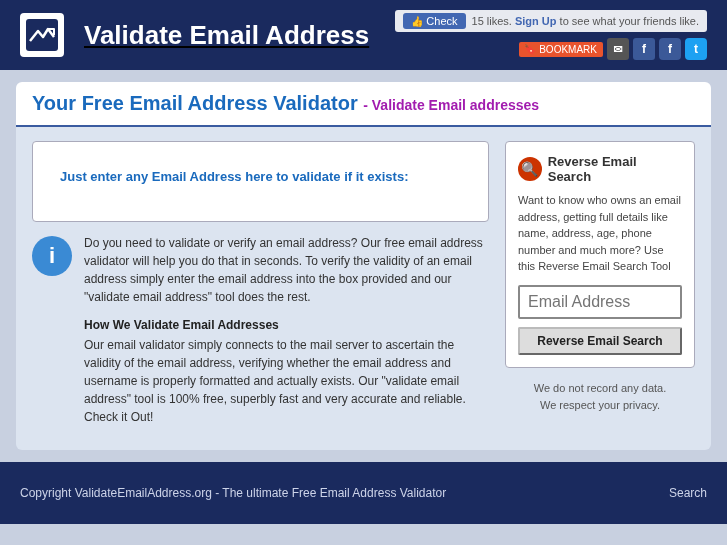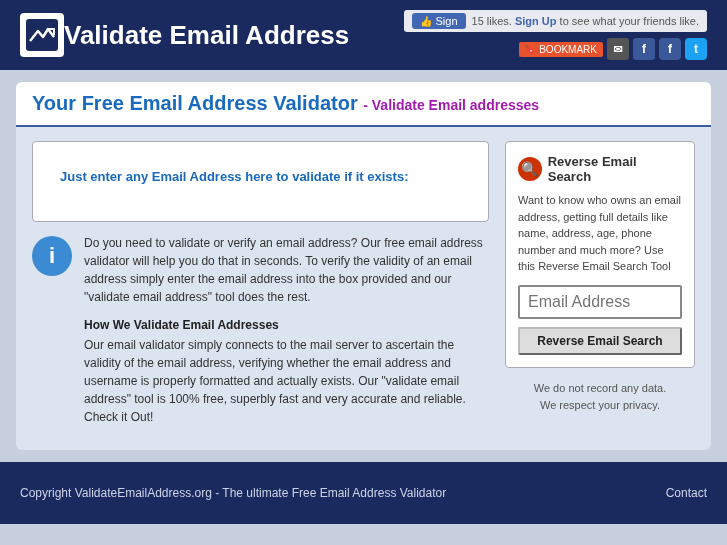--- a/index.html
+++ b/index.html
@@ -15,21 +15,22 @@
     .header {
       background: #1a2a5e;
       padding: 10px 20px;
       display: flex;
       align-items: center;
       justify-content: space-between;
     }
     .header-left {
       display: flex;
       align-items: center;
-      gap: 0;
+      gap: 20px;
+      text-decoration: underline;
     }
     .logo-icon {
       width: 44px;
       height: 44px;
       background: white;
       border-radius: 4px;
       display: flex;
       align-items: center;
       justify-content: center;
       flex-shrink: 0;
@@ -333,21 +334,21 @@
       </svg>
     </div>
     <div class="header-title-block">
       <div class="header-title">Validate Email Address</div>
     </div>
   </div>
   <div class="header-right">
     <div class="like-bar">
       <button class="like-btn">
         <span class="fb-thumb">👍</span>
-        <span>Sign</span>
+        <span>Check</span>
       </button>
       <span class="like-text">
         <span>15 likes.</span>
         <a><span>Sign Up</span></a>
         <span>to see what your friends like.</span>
       </span>
     </div>
     <div class="social-bar">
       <button class="bookmark-btn">
         <span>🔖</span>
@@ -399,14 +400,14 @@
       <div class="privacy-note">
         <div>We do not record any data.</div>
         <div>We respect your privacy.</div>
       </div>
     </div>
   </div>
 </div>
 
 <div class="footer">
   <span class="footer-text">Copyright ValidateEmailAddress.org - The ultimate Free Email Address Validator</span>
-  <a class="footer-contact">Contact</a>
+  <a class="footer-contact">Search</a>
 </div>
 
 </body></html>

